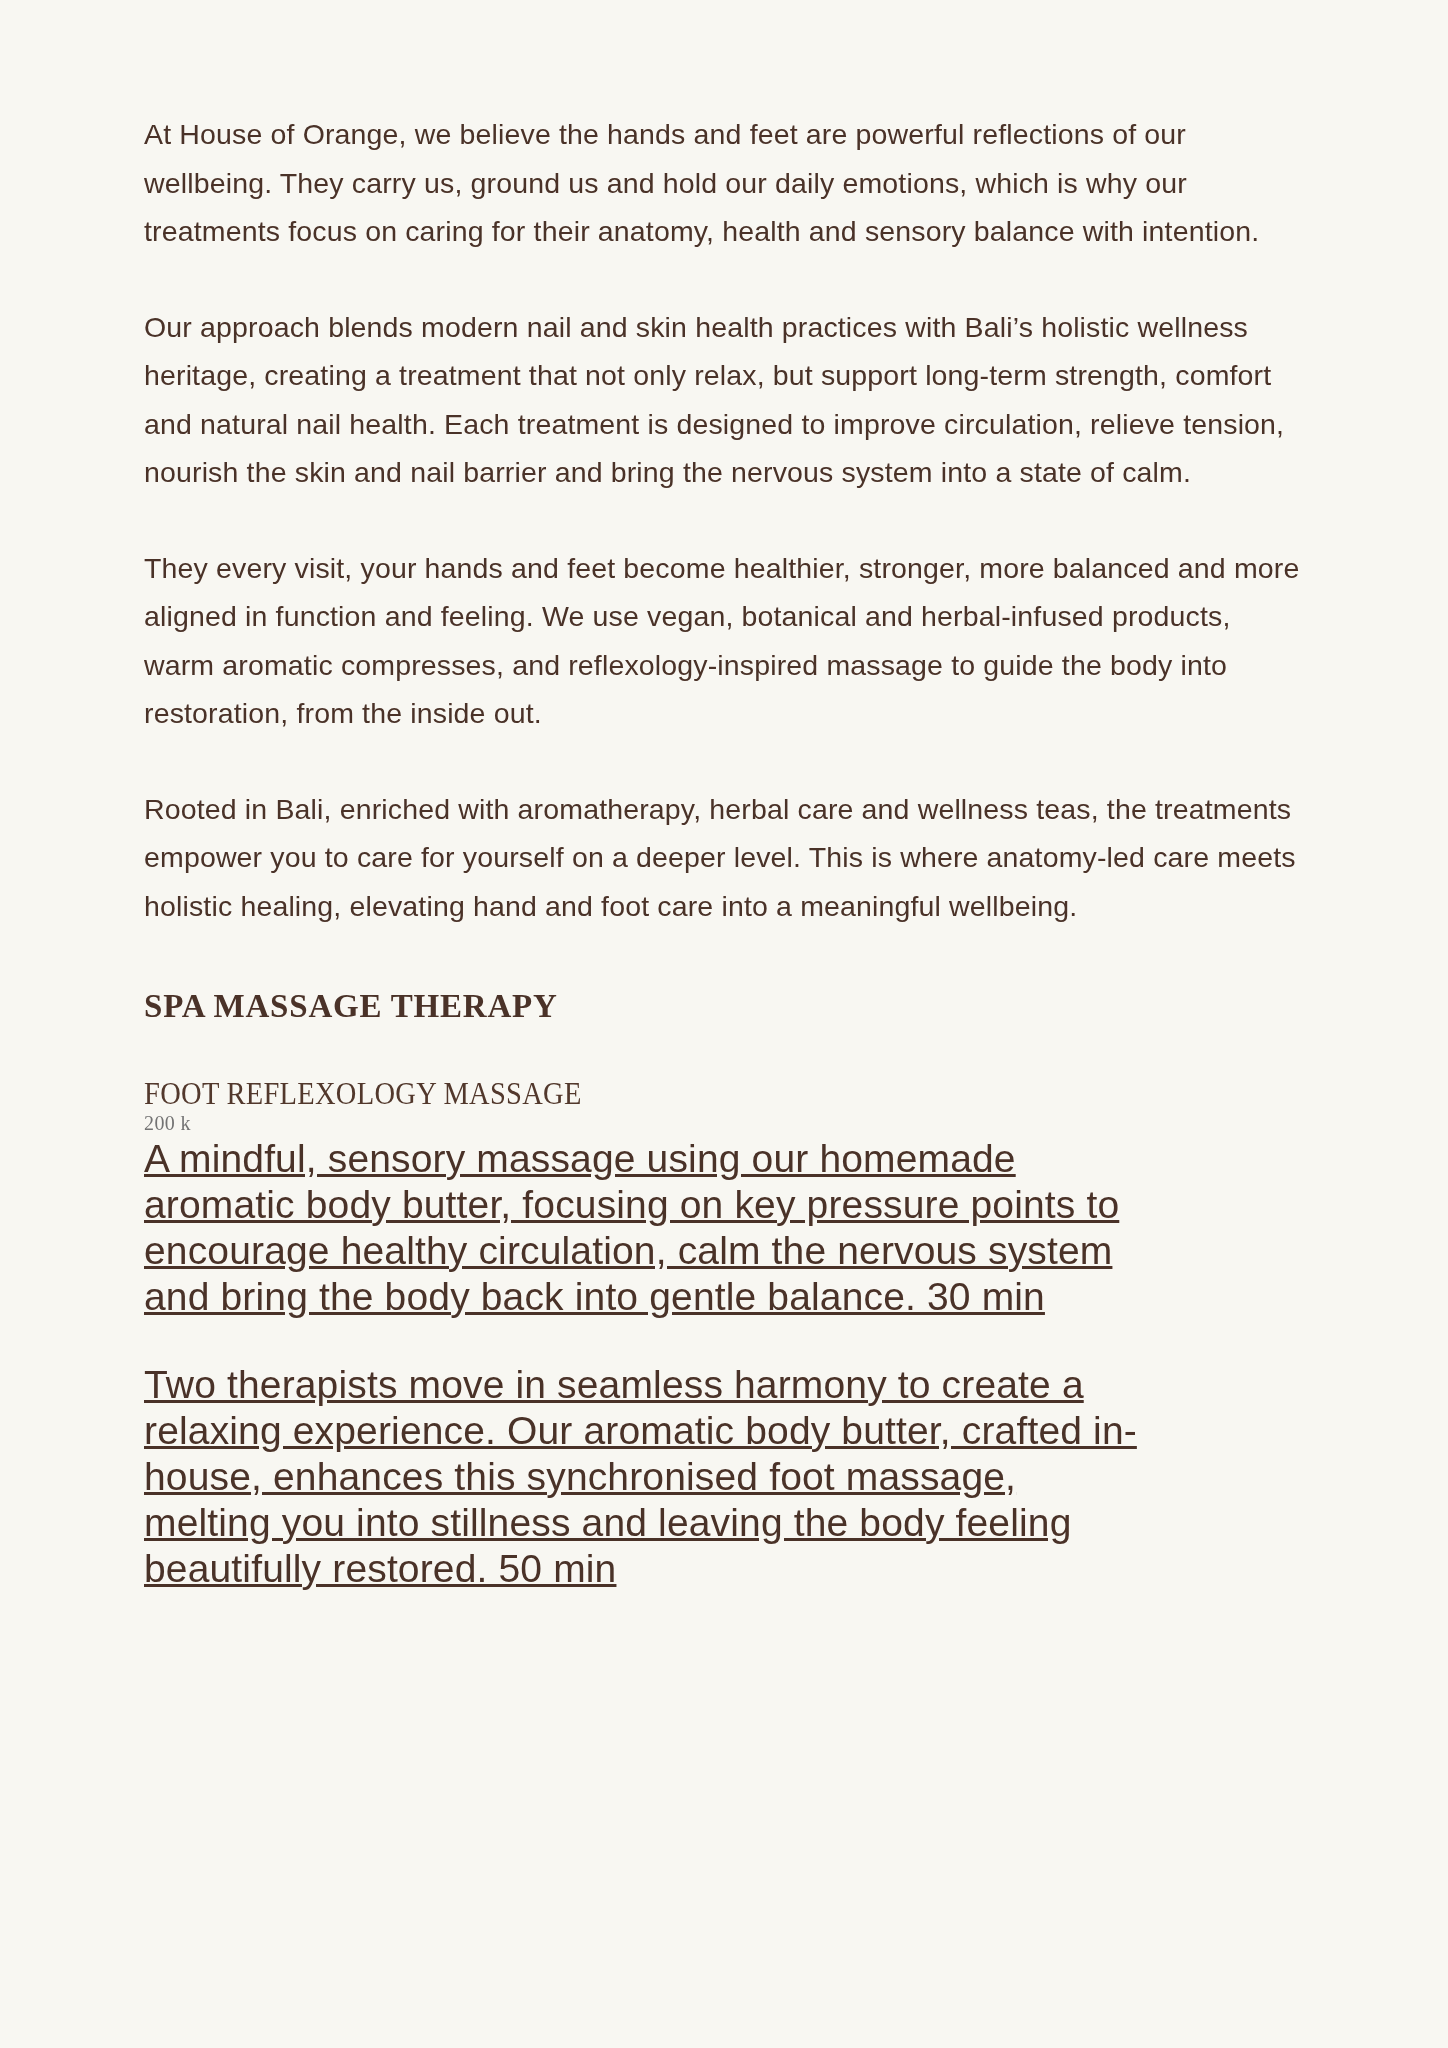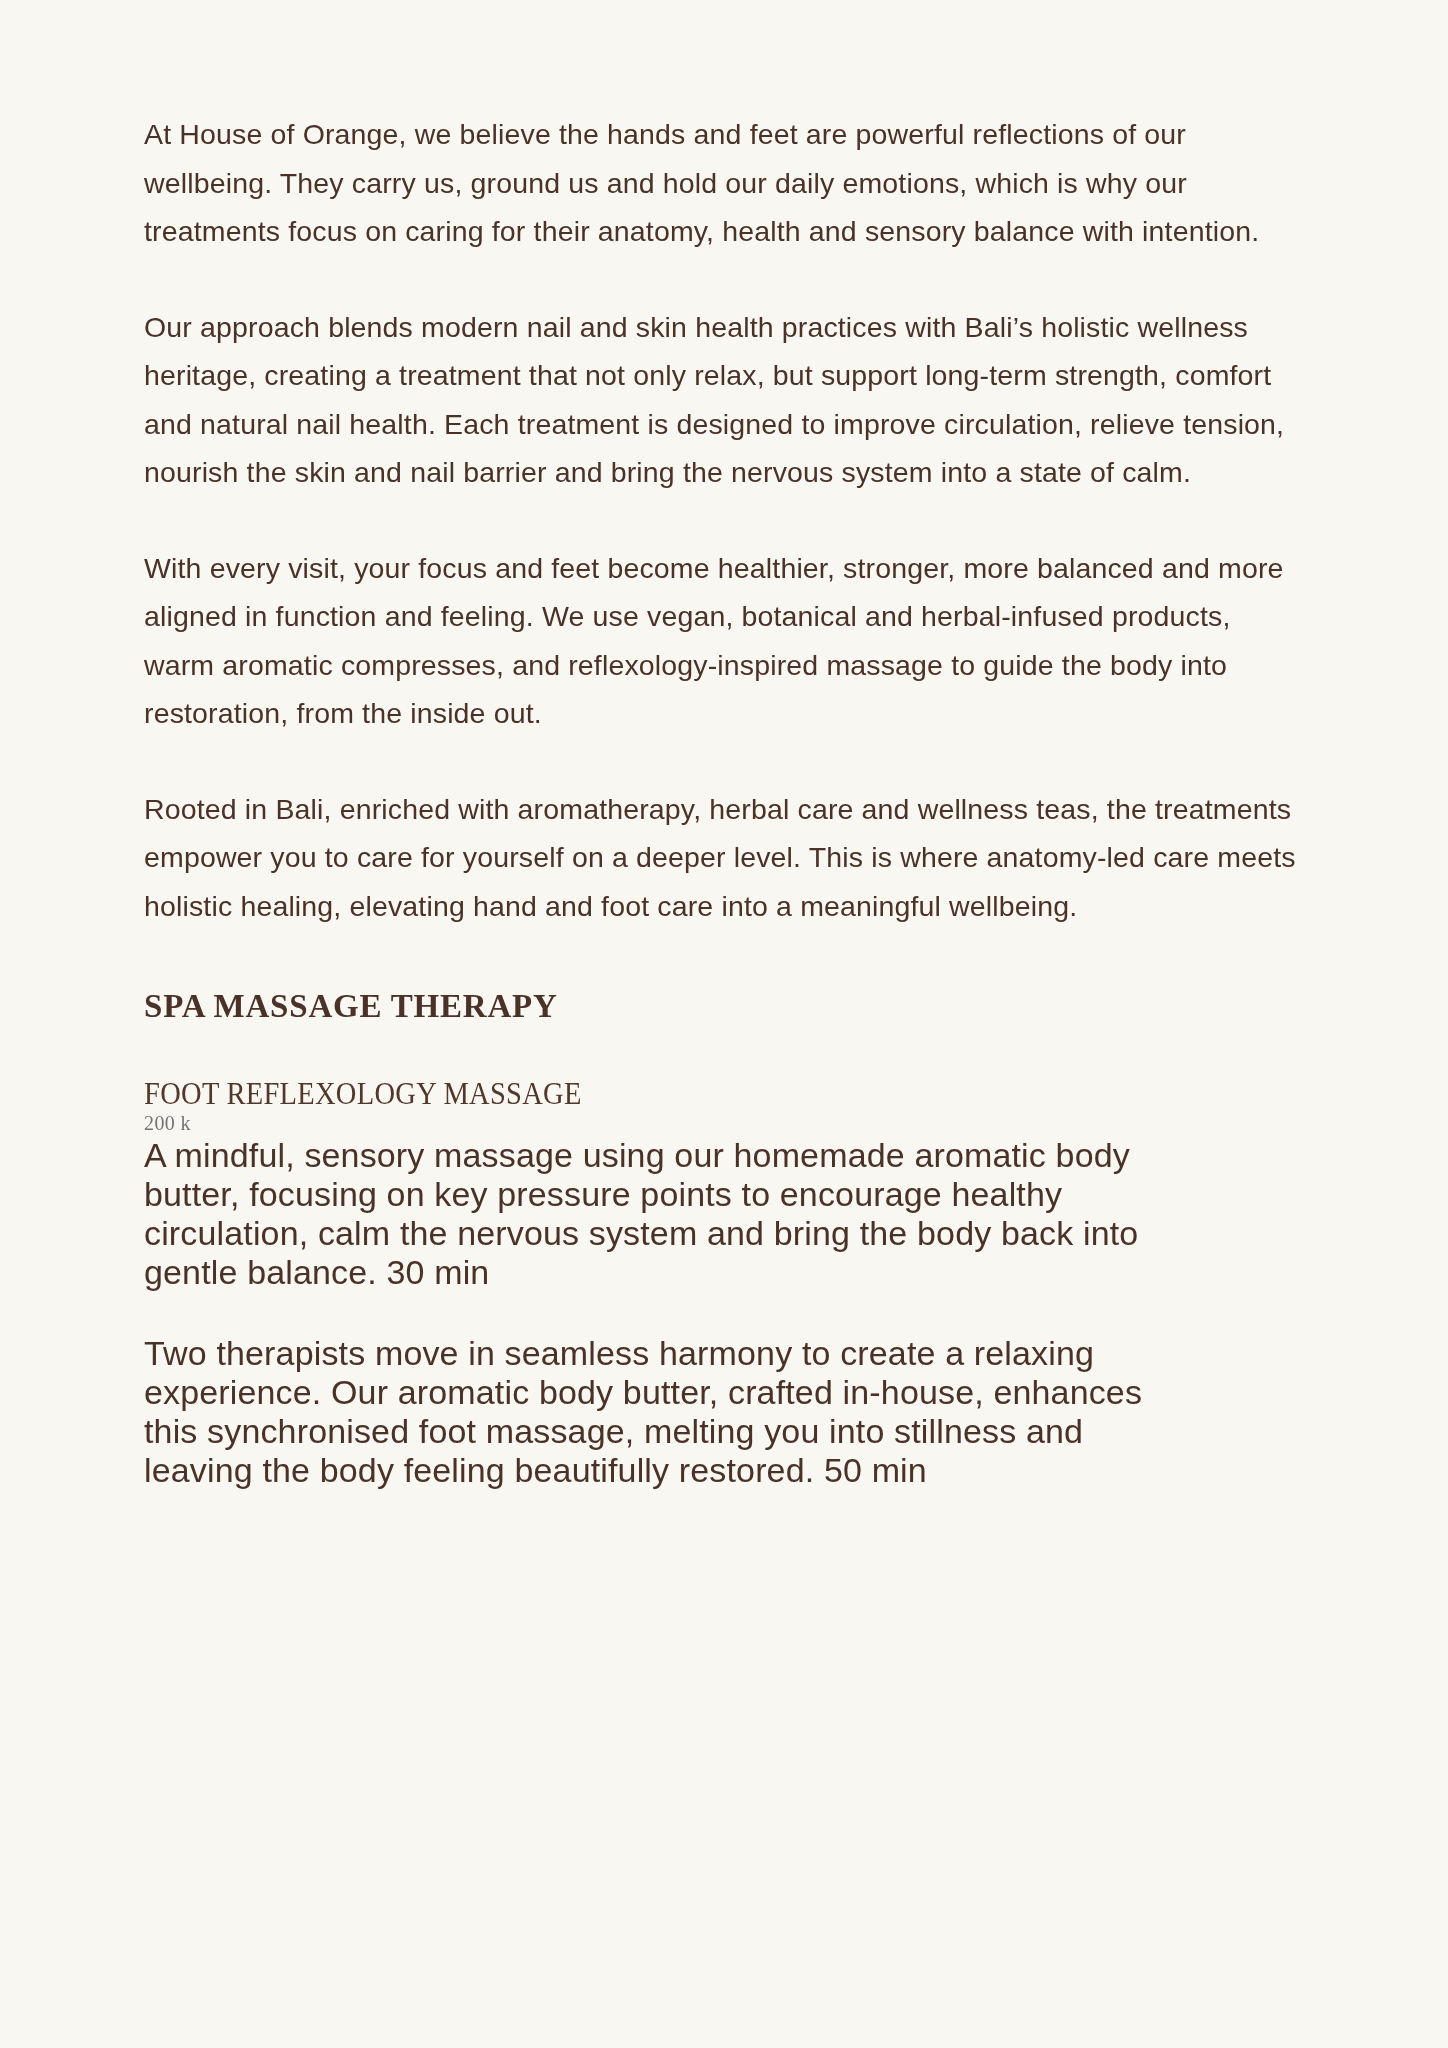--- a/index.html
+++ b/index.html
@@ -85,37 +85,38 @@
     font-family: Liberation Serif, serif;
     font-size: 20px;
     font-weight: 400;
     letter-spacing: 0.4px;
     color: #737373;
     white-space: nowrap;
     padding-right: 4px;
   }
   .treatment-desc {
     font-family: "Liberation Sans", sans-serif;
-    font-size: 34px;
-    line-height: 39px;
+    font-size: 39px;
+    line-height: 46px;
     letter-spacing: 0.15px;
     color: #4a3228;
     margin: 1px 0 0 0;
     max-width: 1000px;
+    text-decoration: underline;
   }
 </style>
 </head>
 <body>
 
 <div class="page">
 
   <section class="intro">
     <p>At House of Orange, we believe the hands and feet are powerful reflections of our wellbeing. They carry us, ground us and hold our daily emotions, which is why our treatments focus on caring for their anatomy, health and sensory balance with intention.</p>
     <p>Our approach blends modern nail and skin health practices with Bali’s holistic wellness heritage, creating a treatment that not only relax, but support long-term strength, comfort and natural nail health. Each treatment is designed to improve circulation, relieve tension, nourish the skin and nail barrier and bring the nervous system into a state of calm.</p>
-    <p>With every visit, your focus and feet become healthier, stronger, more balanced and more aligned in function and feeling. We use vegan, botanical and herbal-infused products, warm aromatic compresses, and reflexology-inspired massage to guide the body into restoration, from the inside out.</p>
+    <p>They every visit, your hands and feet become healthier, stronger, more balanced and more aligned in function and feeling. We use vegan, botanical and herbal-infused products, warm aromatic compresses, and reflexology-inspired massage to guide the body into restoration, from the inside out.</p>
     <p>Rooted in Bali, enriched with aromatherapy, herbal care and wellness teas, the treatments empower you to care for yourself on a deeper level. This is where anatomy-led care meets holistic healing, elevating hand and foot care into a meaningful wellbeing.</p>
   </section>
 
   <h2 class="section-heading">SPA MASSAGE THERAPY</h2>
 
   <section class="treatments">
 
     <div class="treatment">
       <div class="treatment-head">
         <span class="treatment-name">FOOT REFLEXOLOGY MASSAGE</span>

